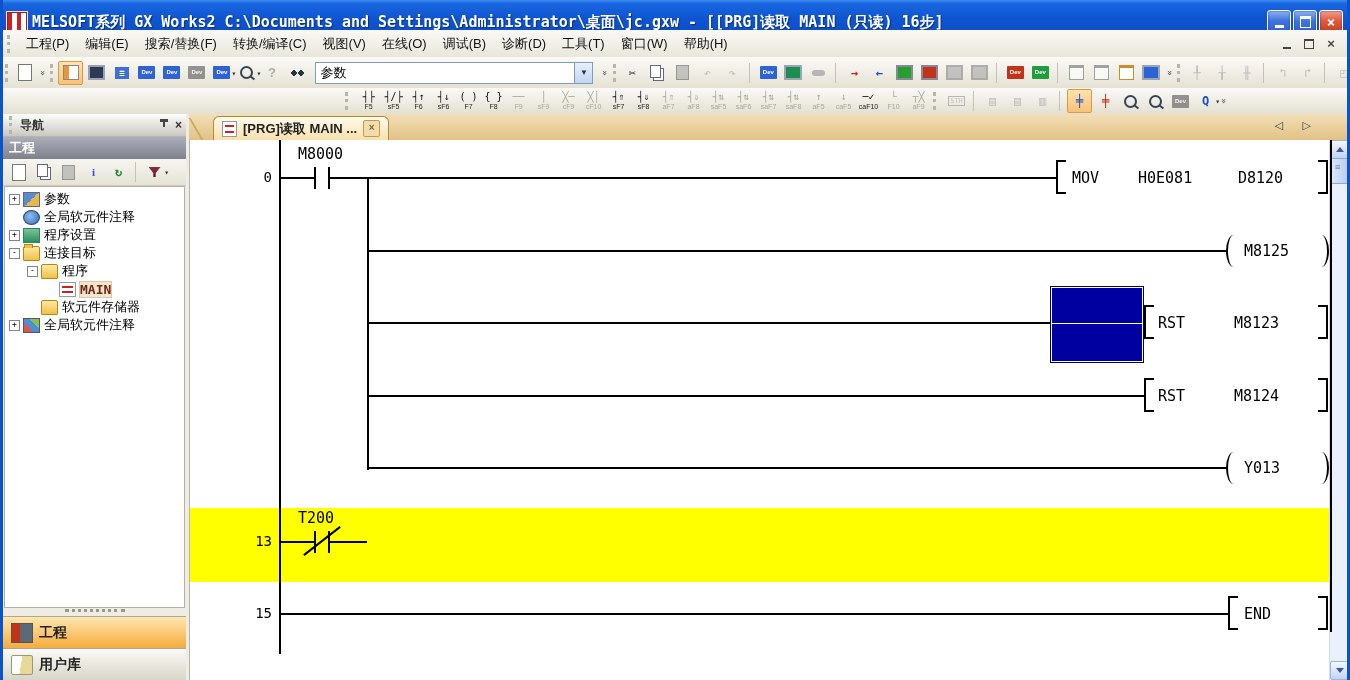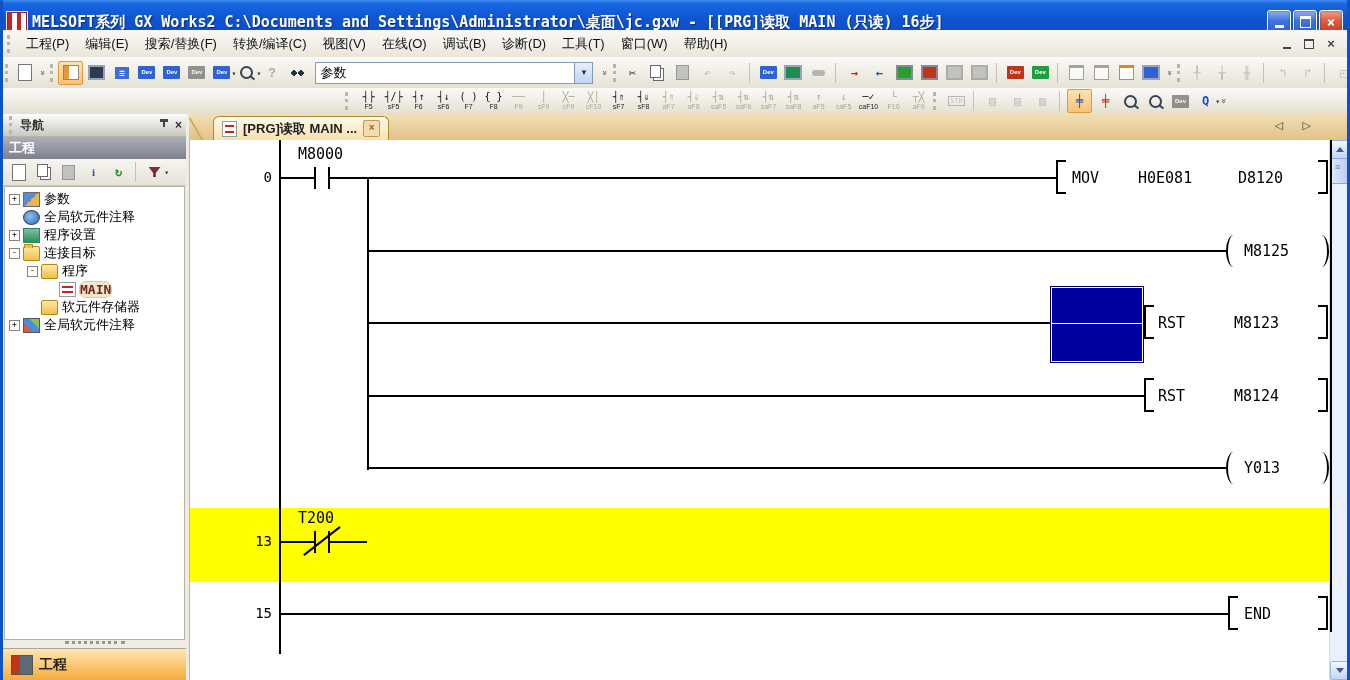--- a/index.html
+++ b/index.html
@@ -96,21 +96,21 @@
   #nav-tools{height:26px;display:flex;align-items:center;padding-left:3px;background:linear-gradient(#F6F5F0,#E6E3D6);border-bottom:1px solid #CCC9BC;}
   #treebox{flex:1;background:#fff;border:1px solid #B5B2A5;margin:0 1px;overflow:hidden;padding-top:3px;}
   .trow{display:flex;align-items:center;height:18px;font:13px "Liberation Sans";color:#000;padding-left:4px;}
   .trow.lvl1{padding-left:22px;}
   .trow.lvl2{padding-left:40px;}
   .texp{width:9px;height:9px;border:1px solid #848484;background:#fff;color:#000;flex:none;
     font:8px/8px "DejaVu Sans Mono";text-align:center;margin-right:3px;}
   .texp:empty{visibility:hidden;}
   .t-ico{width:15px;height:13px;flex:none;margin-right:4px;}
   .tlab{white-space:nowrap;}
-  .trow.sel .tlab{background:#F0E7CD;outline:1px solid #D8CCA8;font-family:"DejaVu Sans Mono";color:#7A2418;font-weight:bold;border-radius:6px;}
+  .trow.sel .tlab{background:#F0E7CD;outline:1px solid #D8CCA8;font-family:"DejaVu Sans Mono";color:#7A2418;font-weight:bold;}
   .parameter-icon{background:linear-gradient(135deg,#5B8BD0 0 50%,#E8B84B 50% 100%);border:1px solid #667;}
   .global-device-comment-icon{background:radial-gradient(circle at 40% 40%,#8FC0F0,#2E66B8);border-radius:50%;border:1px solid #346;}
   .program-setting-icon{background:linear-gradient(#7CC29A,#2E8F5B);border:1px solid #286;}
   .pou-icon,.program-folder-icon,.local-device-comment-icon{background:linear-gradient(#FFE9A6,#F0C04A);border:1px solid #B8860B;border-radius:2px 2px 1px 1px;position:relative;}
   .pou-icon::before{content:"";position:absolute;left:0;top:-3px;width:7px;height:3px;background:#F0C04A;border:1px solid #B8860B;border-bottom:none;}
   .ladder-program-icon{background:#fff;border:1px solid #999;position:relative;}
   .ladder-program-icon::before{content:"";position:absolute;left:2px;top:3px;right:2px;height:2px;background:#C22;}
   .ladder-program-icon::after{content:"";position:absolute;left:2px;bottom:3px;right:2px;height:2px;background:#C22;}
   .device-memory-icon{background:linear-gradient(45deg,#D85A4A 0 33%,#4A90D9 33% 66%,#8BC34A 66%);border:1px solid #556;}
   #nav-grip{height:8px;display:flex;align-items:center;justify-content:center;}
@@ -582,20 +582,24 @@
     </div>
   <div id="nav-grip">
       <div></div>
     </div>
   <div>
 
   <div class="nav-btn active">
         <span class="nb-ico project-nav-icon"></span>
         <span>工程</span>
       </div>
+      <div class="nav-btn">
+        <span class="nb-ico user-library-icon"></span>
+        <span>用户库</span>
+      </div>
     </div>
 </div>
 <div class="abs" id="split"></div>
 
 <div class="abs" id="doc">
   <div class="abs" id="tabbar">
     <div class="slant"></div>
     <div id="tab">
       <span class="tab-ico ladder-program-icon"></span>
       <span>[PRG]读取 MAIN ...</span>

